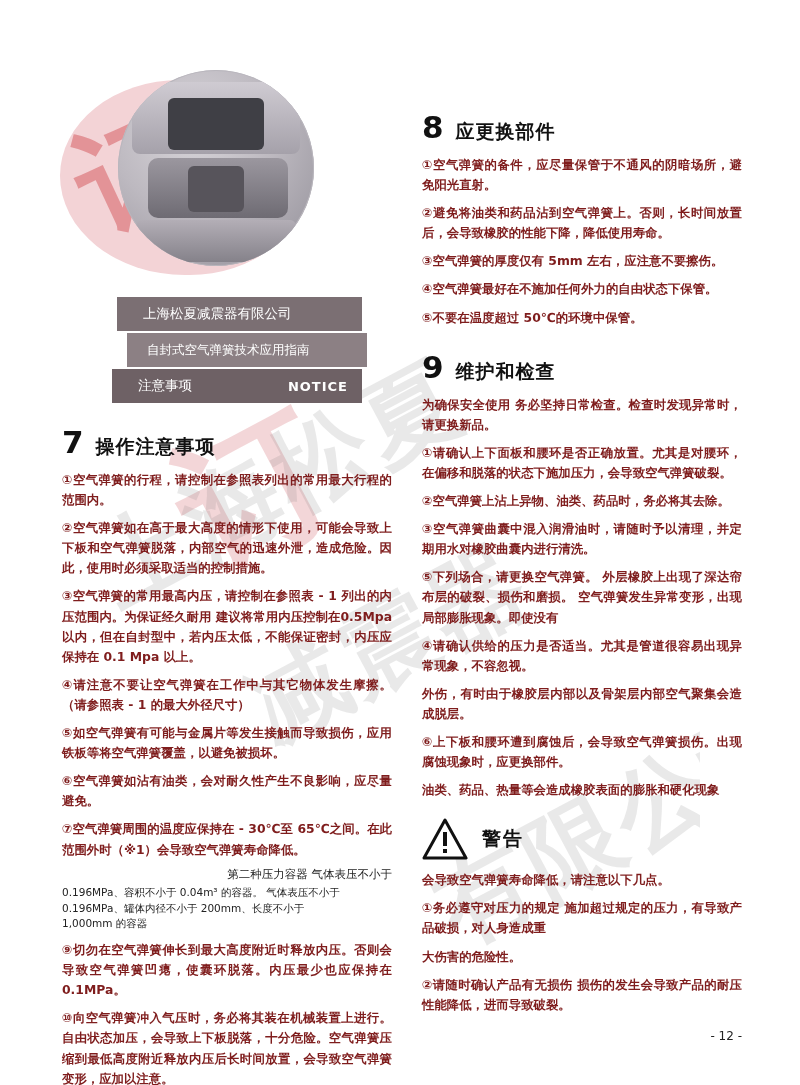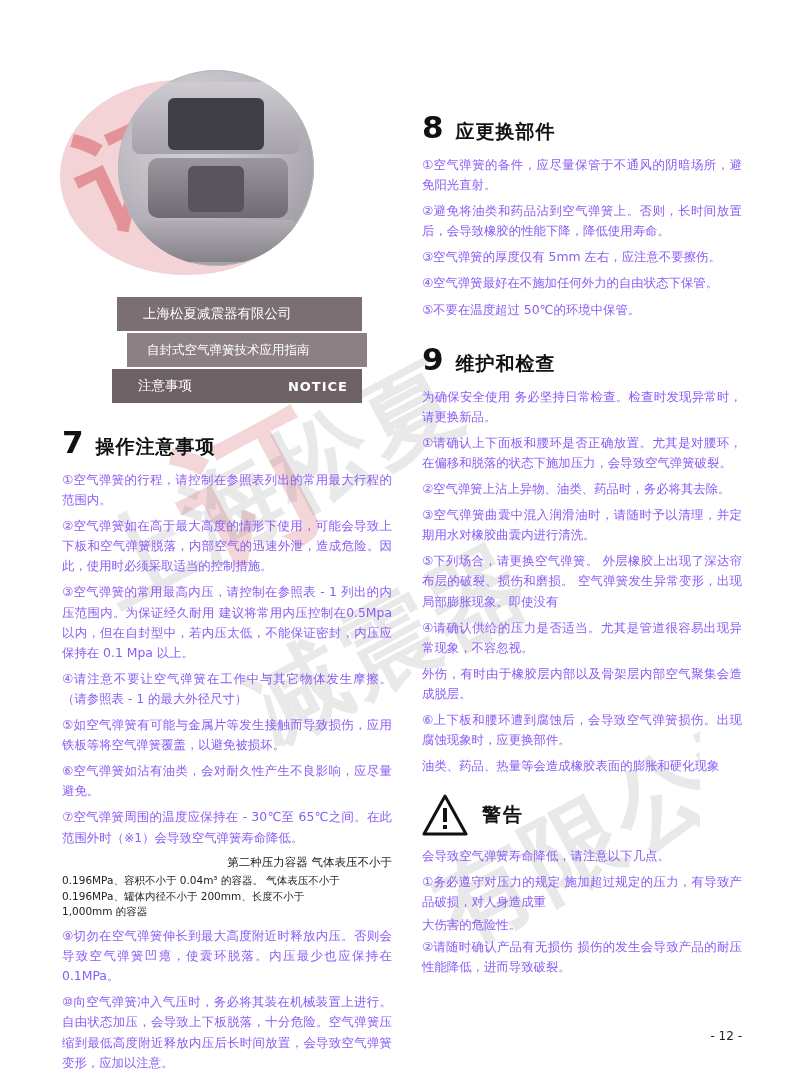--- a/index.html
+++ b/index.html
@@ -201,23 +201,24 @@
   .sec-title {
     font-size: 19px;
     font-weight: bold;
     color: #111;
     letter-spacing: 1px;
   }
 
   p.body {
     font-size: 12.4px;
     line-height: 1.62;
-    margin: 0 0 6px 0;
+    margin: 8px 0 6px 0;
     text-align: justify;
-    color: #8b5cf6;
+    color: #7f1d1d;
+    font-weight: bold;
   }
   p.tight { margin-bottom: 2px; }
 
   .note-block {
     font-size: 10.5px;
     line-height: 1.5;
     color: #222;
     margin: 6px 0 6px 0;
   }
   .note-block .nb-title {

